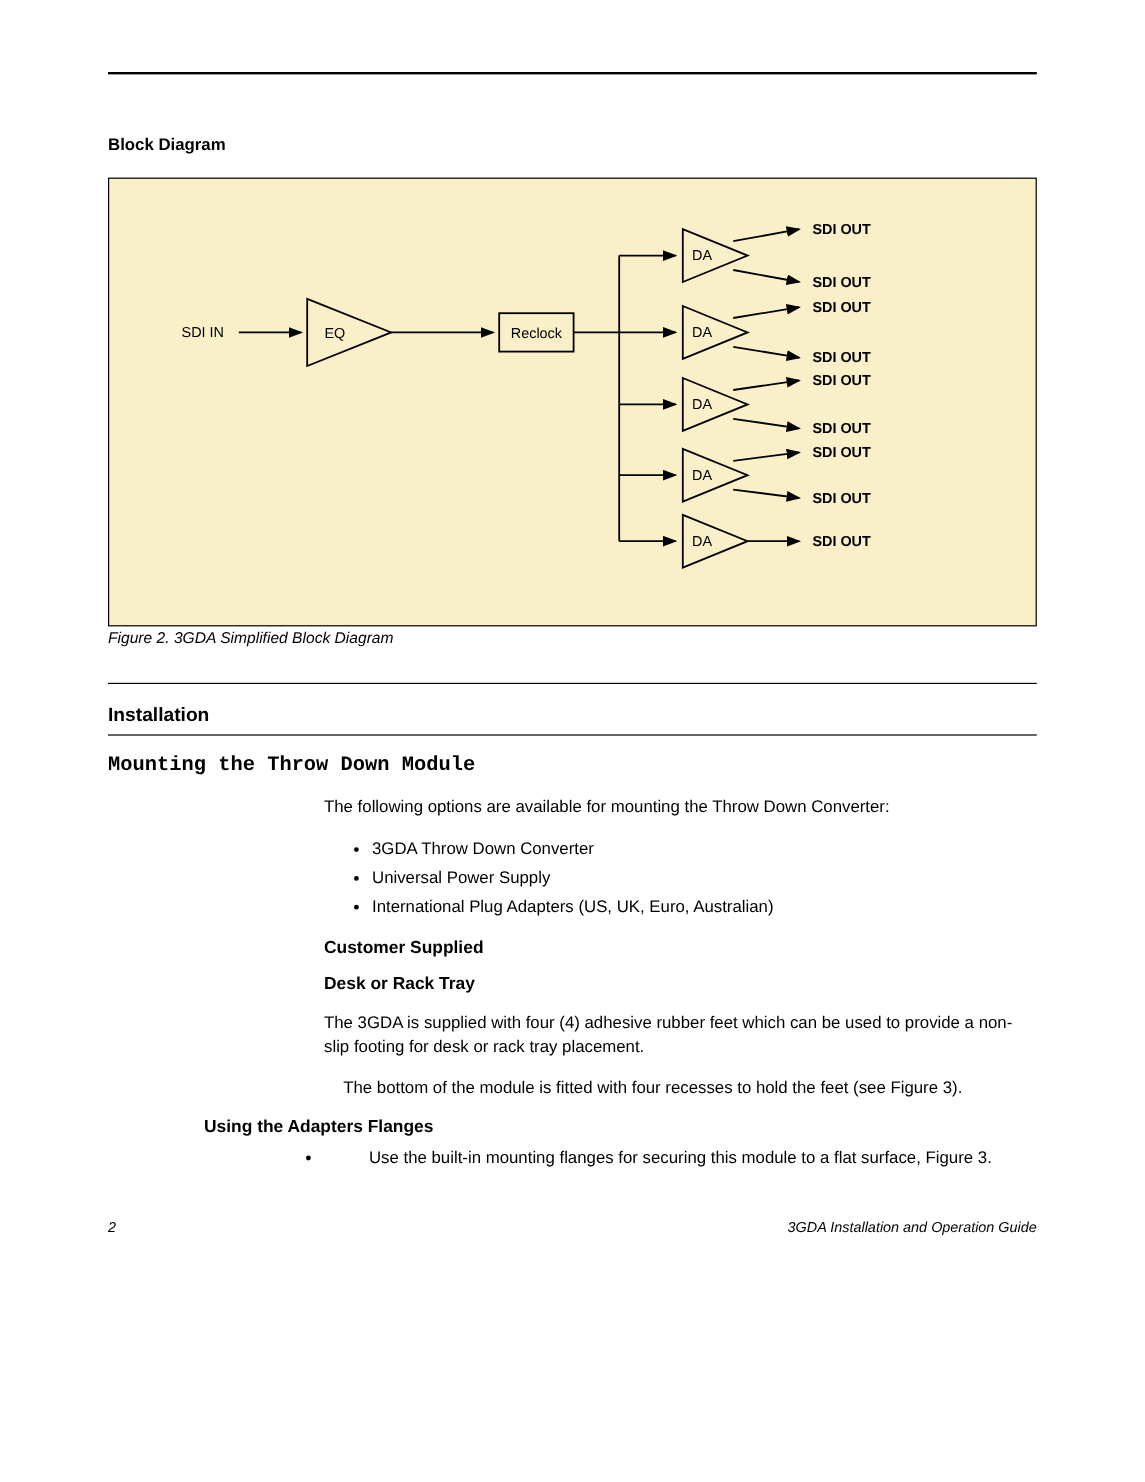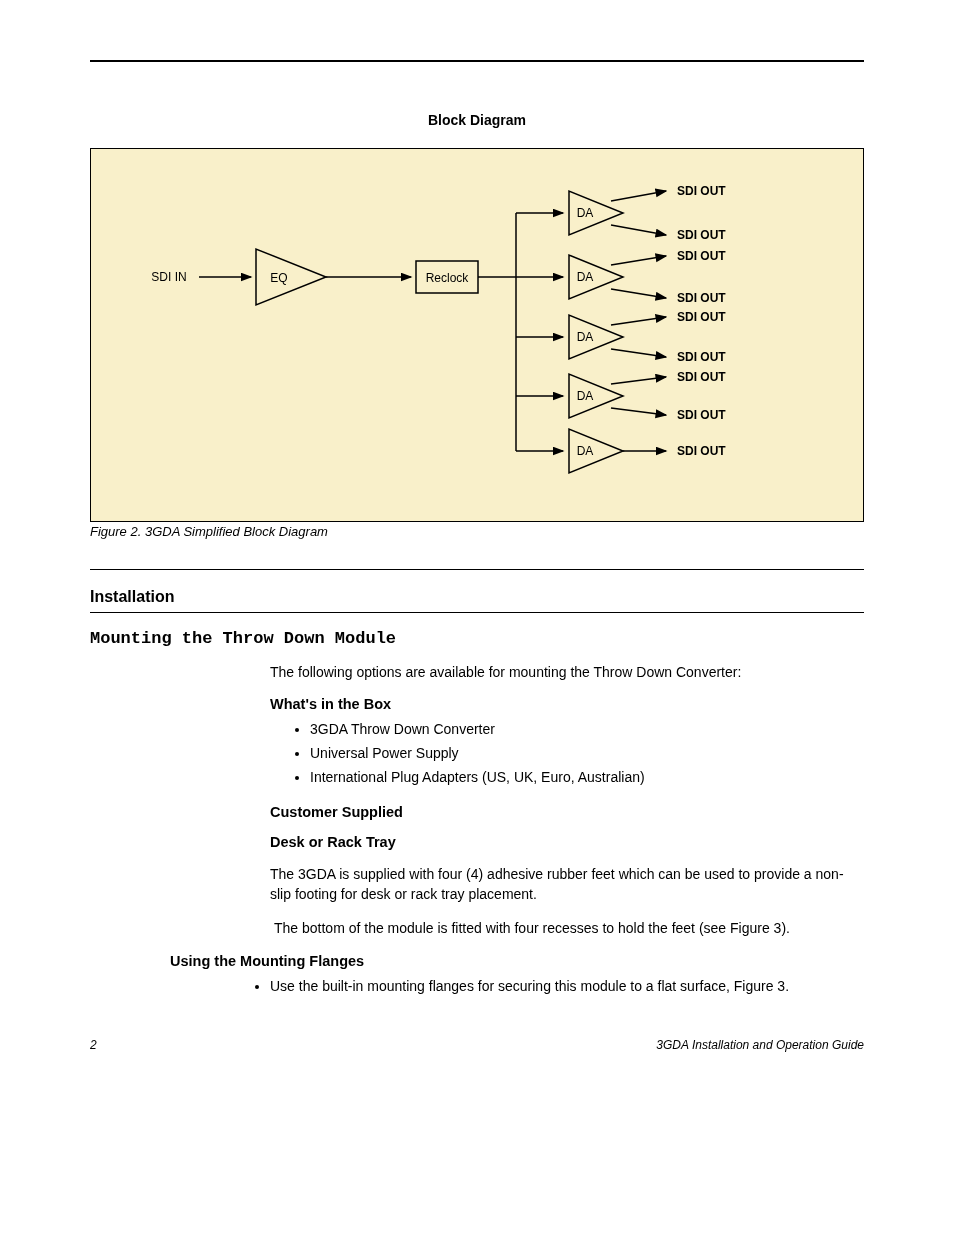--- a/index.html
+++ b/index.html
@@ -20,21 +20,20 @@
   }
   .hr-thin {
     border: none;
     border-top: 1.5px solid #000;
     margin: 0;
   }
   .section-title {
     font-size: 14px;
     font-weight: bold;
     margin: 50px 0 0 0;
-    text-align: center;
   }
   .diagram-wrap {
     margin-top: 20px;
     border: 1.5px solid #000;
     background: #f9f0ca;
     padding: 22px 30px 30px 30px;
     position: relative;
     height: 320px;
   }
   .diagram-svg {
@@ -184,36 +183,35 @@
 
   <hr class="hr-thin">
   <div class="h1">Installation</div>
 
   <hr class="hr-thin">
   <div class="h2">Mounting the Throw Down Module</div>
 
   <div class="content-col">
     <div class="para">The following options are available for mounting the Throw Down Converter:</div>
 
-    <div class="h3">What's in the Box</div>
     <ul class="bullets">
       <li>3GDA Throw Down Converter</li>
       <li>Universal Power Supply</li>
       <li>International Plug Adapters (US, UK, Euro, Australian)</li>
     </ul>
 
     <div class="h3">Customer Supplied</div>
 
     <div class="h3">Desk or Rack Tray</div>
     <div class="para" style="margin-left:0;">The 3GDA is supplied with four (4) adhesive rubber feet which can be used to provide a non-slip footing for desk or rack tray placement.</div>
-    <div class="para" style="margin-left:4px;">The bottom of the module is fitted with four recesses to hold the feet (see Figure 3).</div>
+    <div class="para" style="margin-left:16px;">The bottom of the module is fitted with four recesses to hold the feet (see Figure 3).</div>
   </div>
 
-  <div class="h3" style="margin-left:80px;">Using the Mounting Flanges</div>
-  <ul class="bullets" style="margin-left:140px;">
+  <div class="h3" style="margin-left:80px;">Using the Adapters Flanges</div>
+  <ul class="bullets" style="margin-left:140px;text-align:center;">
     <li>Use the built-in mounting flanges for securing this module to a flat surface, Figure 3.</li>
   </ul>
 
   <div class="footer">
     <div>2</div>
     <div class="right">3GDA Installation and Operation Guide</div>
   </div>
 </div>
 
 </body></html>

